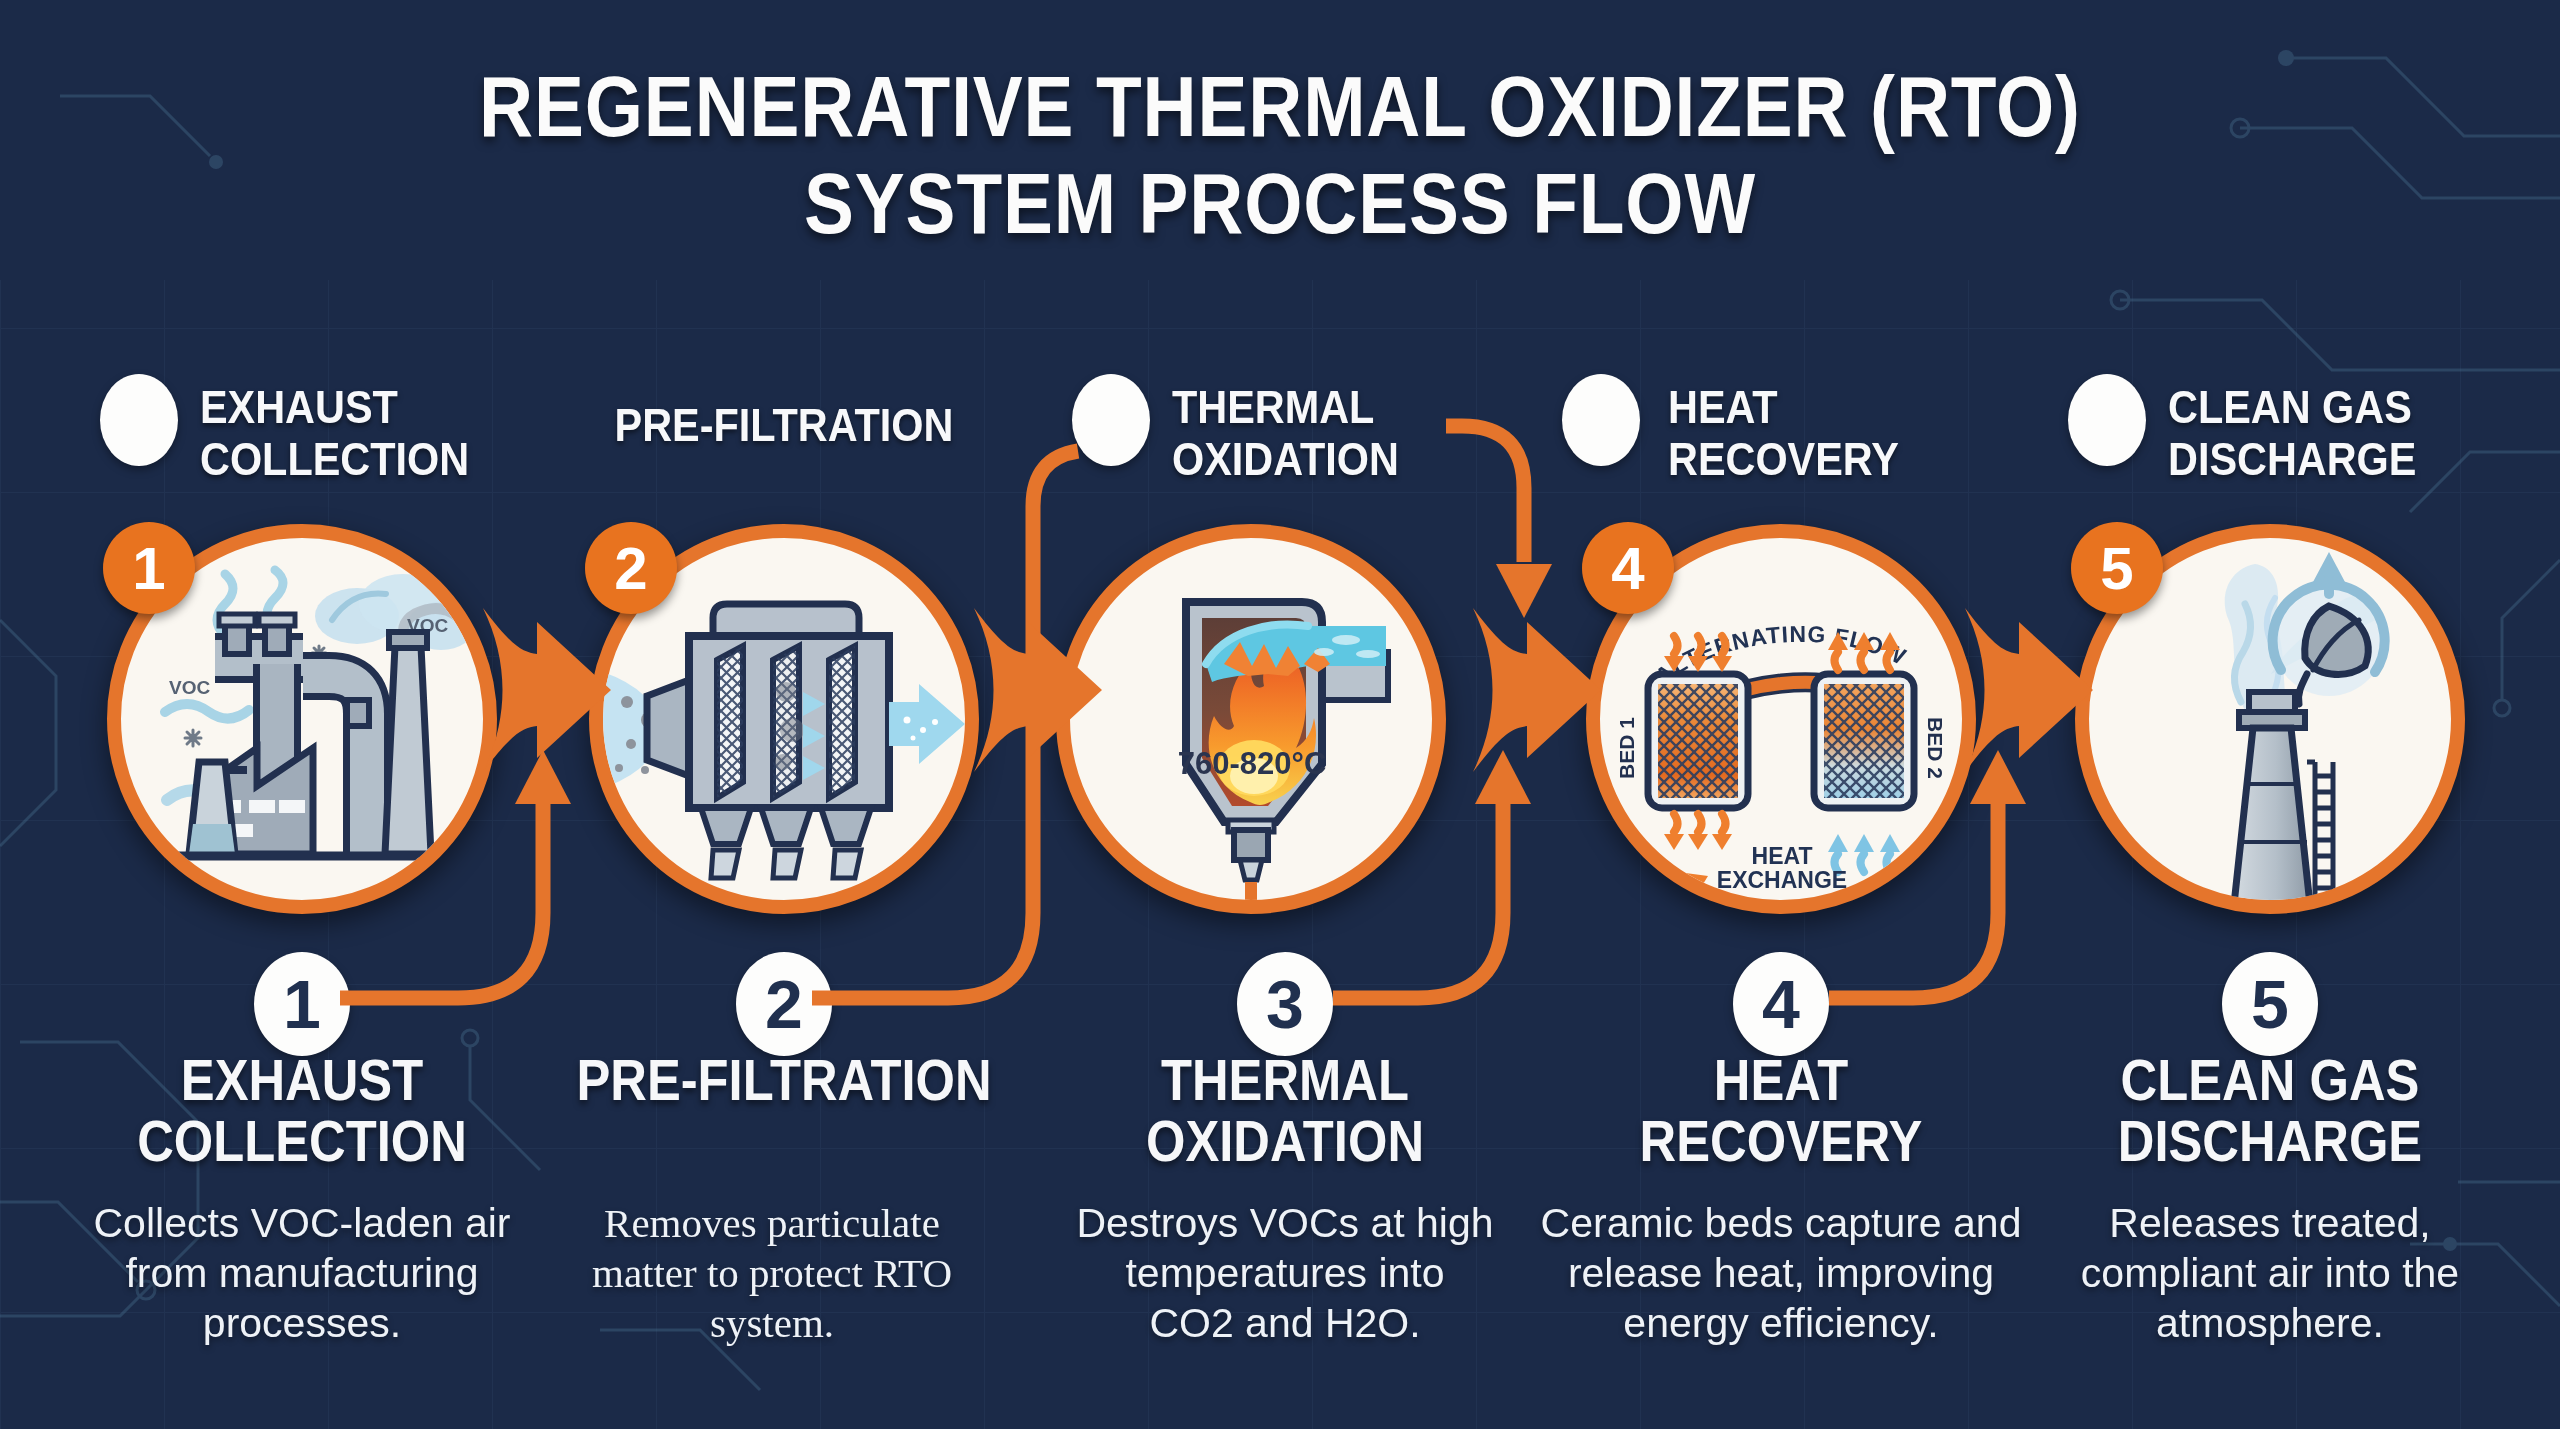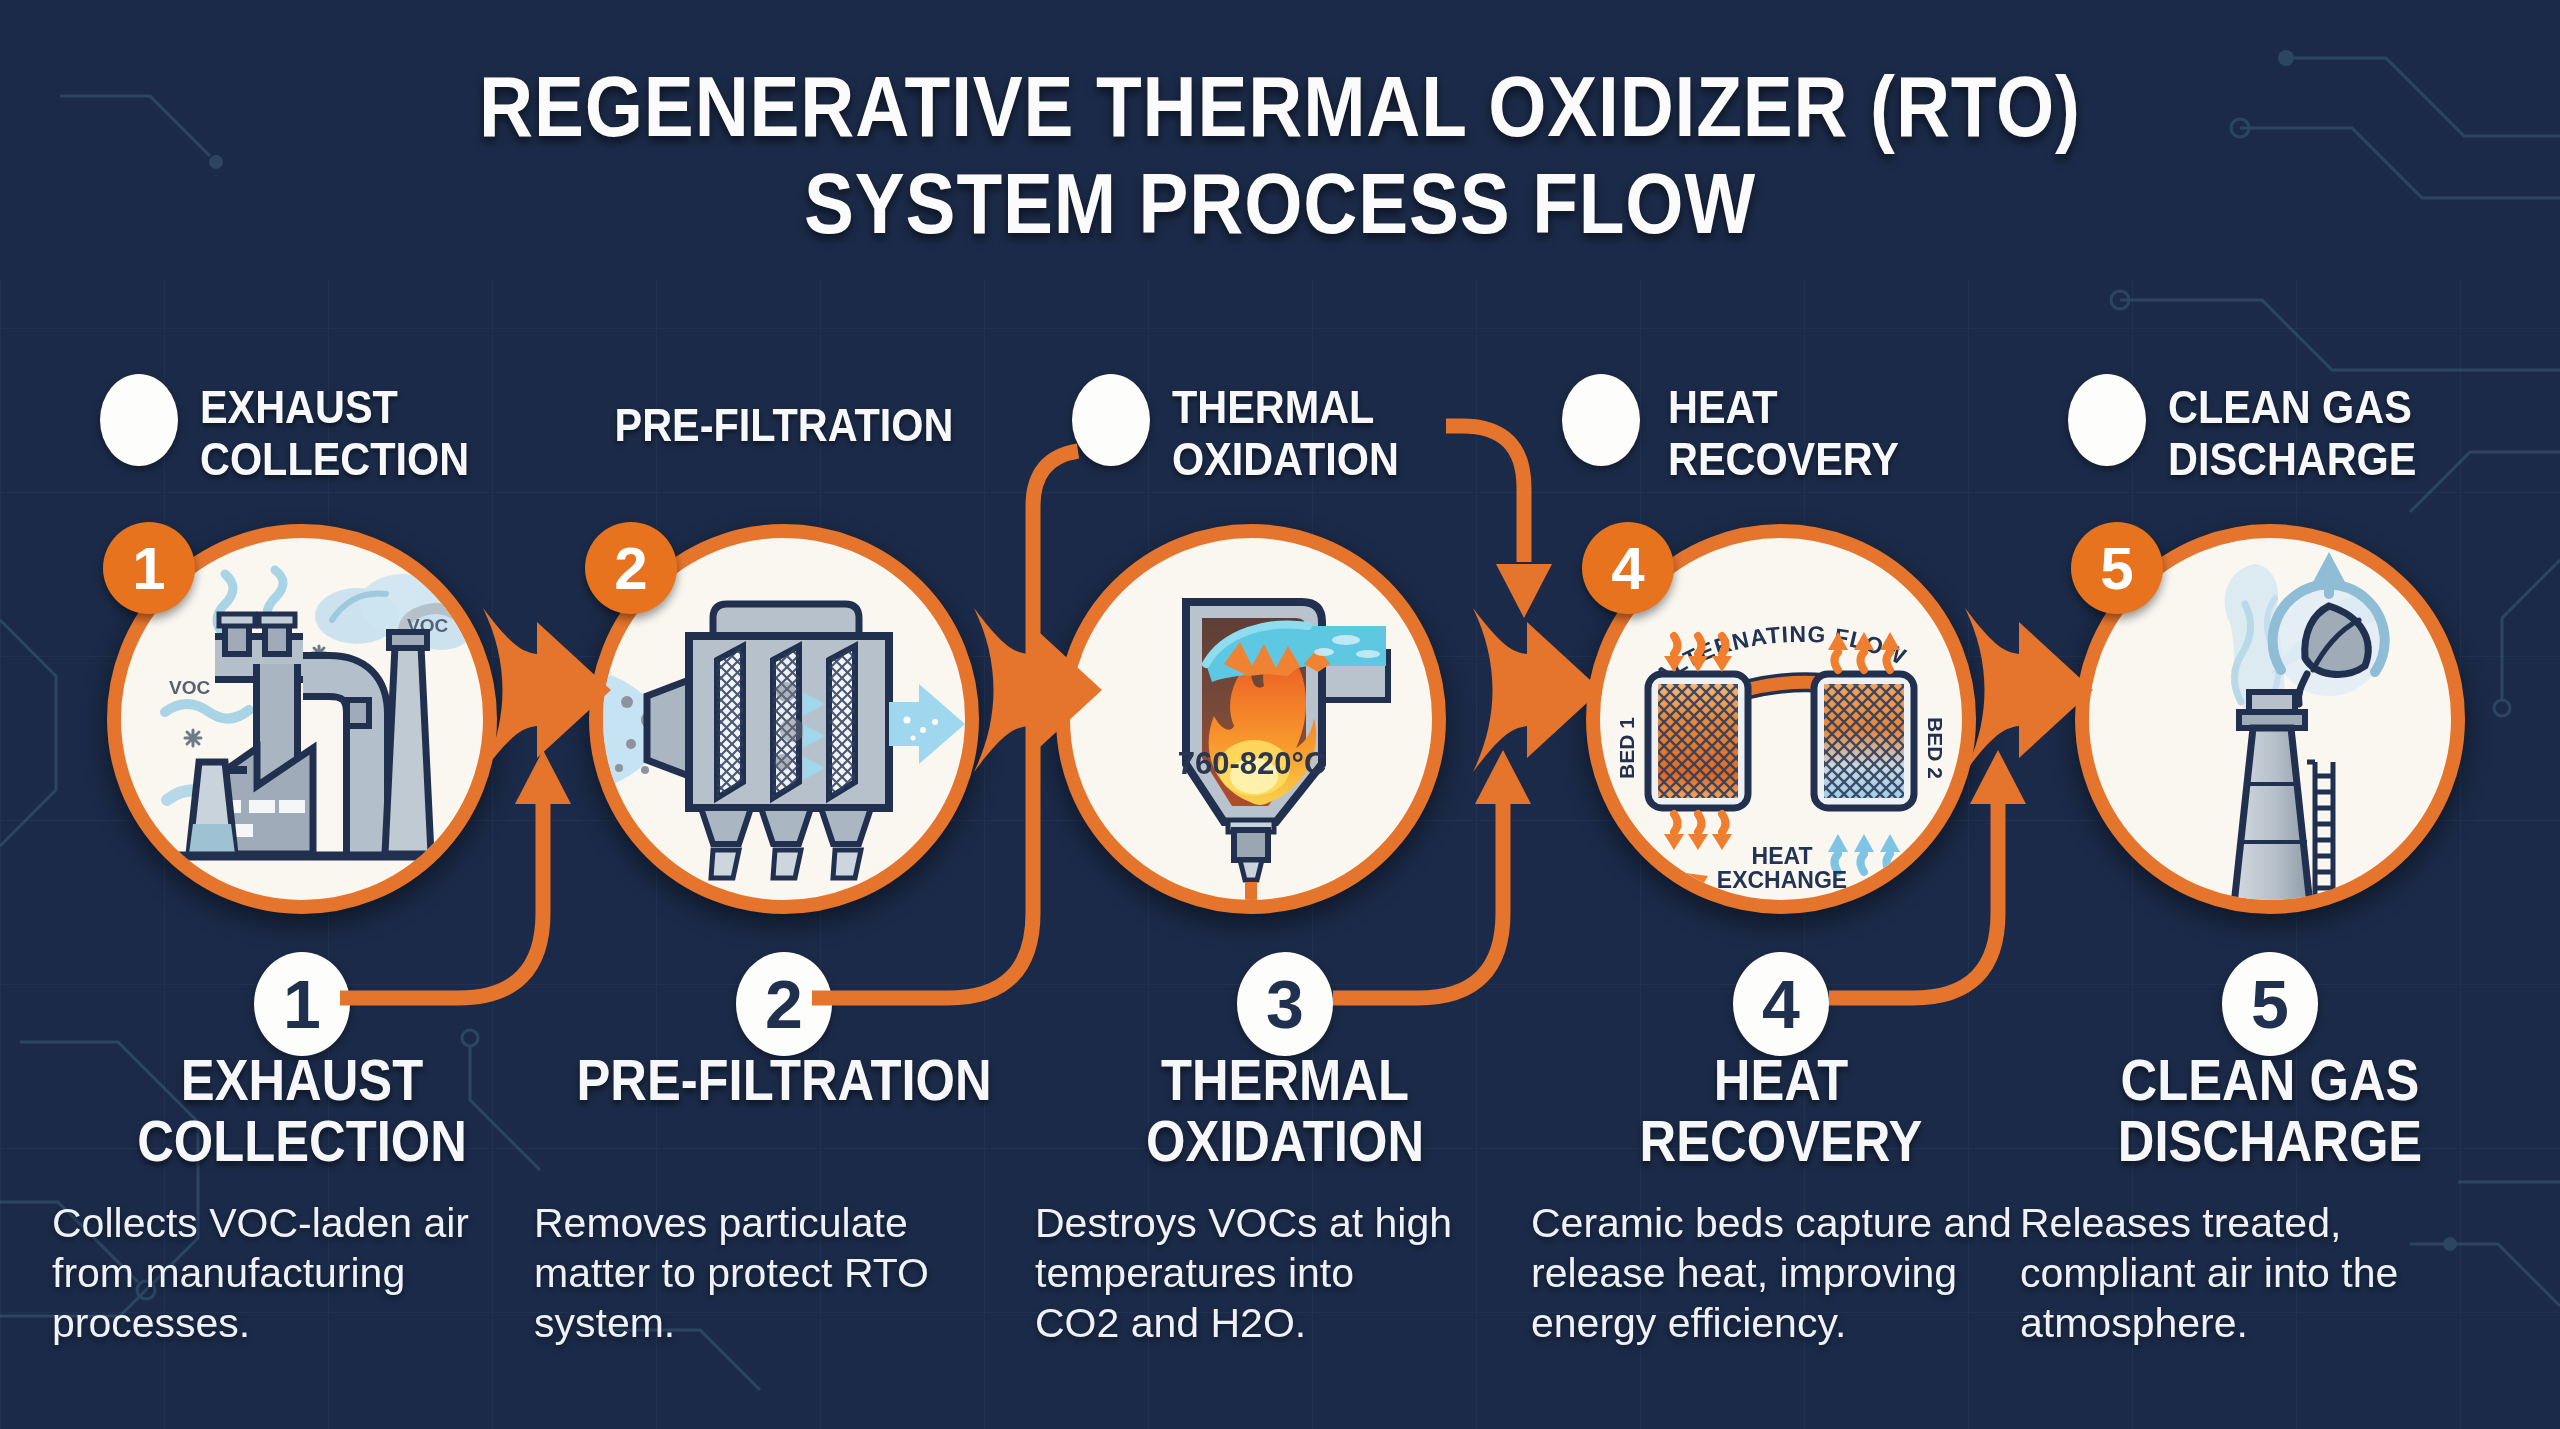--- a/index.html
+++ b/index.html
@@ -52,21 +52,21 @@
     color:#20304f;font-size:68px;font-weight:bold;
     box-shadow:0 4px 8px rgba(0,0,0,.35);
   }
   .heading{
     position:absolute;top:1050px;width:500px;text-align:center;color:#f6f7f9;font-weight:bold;
     font-size:57px;line-height:1.07;white-space:pre-line;
     transform:scaleX(.89);transform-origin:center;
     text-shadow:0 4px 7px rgba(0,0,0,.5);
   }
   .desc{
-    position:absolute;top:1198px;width:500px;text-align:left;color:#eef2f7;
+    position:absolute;top:1198px;width:500px;text-align:center;color:#eef2f7;
     font-size:41px;line-height:1.22;white-space:pre-line;
     text-shadow:0 3px 6px rgba(0,0,0,.45);
   }
 </style>
 </head>
 <body>
 
 <div id="canvas">
 
   <svg class="layer" viewBox="0 0 2560 1429">
@@ -476,21 +476,21 @@
   <div class="heading" style="left:1035px;">THERMAL
 OXIDATION</div>
   <div class="heading" style="left:1531px;">HEAT
 RECOVERY</div>
   <div class="heading" style="left:2020px;">CLEAN GAS
 DISCHARGE</div>
 
   <div class="desc" style="left:52px;">Collects VOC-laden air
 from manufacturing
 processes.</div>
-  <div class="desc" style="left:534px;">Removes particulate
+  <div class="desc" style="left:522px;font-family:Liberation Serif, serif;">Removes particulate
 matter to protect RTO
 system.</div>
   <div class="desc" style="left:1035px;">Destroys VOCs at high
 temperatures into
 CO2 and H2O.</div>
   <div class="desc" style="left:2020px;">Releases treated,
 compliant air into the
 atmosphere.</div>
   <div class="desc" style="left:1531px;">Ceramic beds capture and
 release heat, improving

